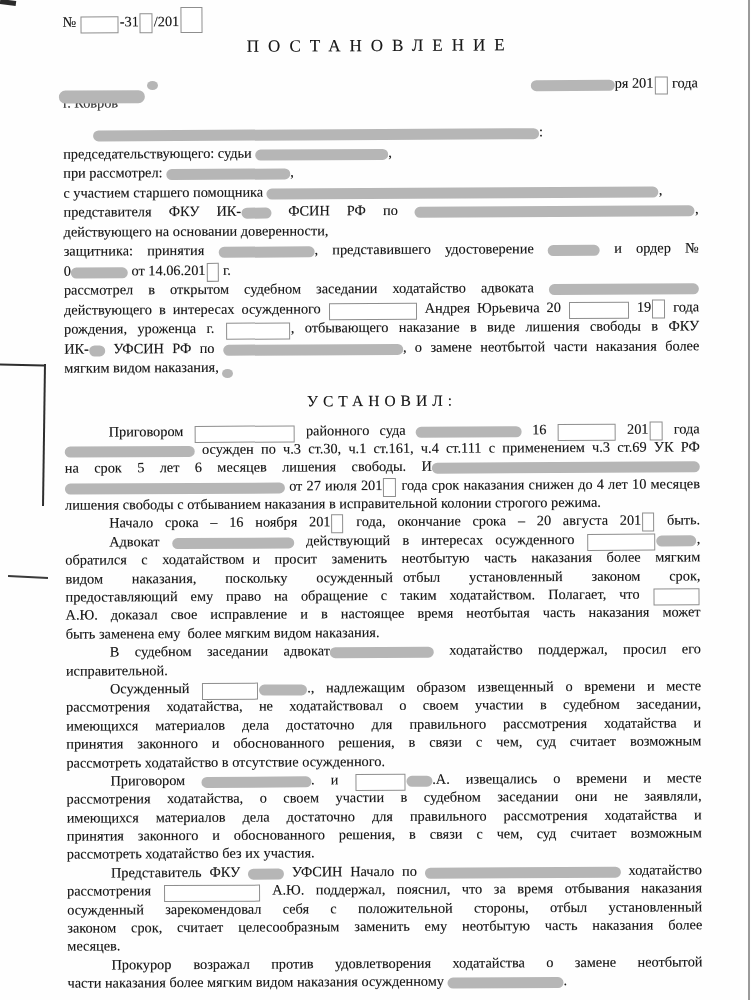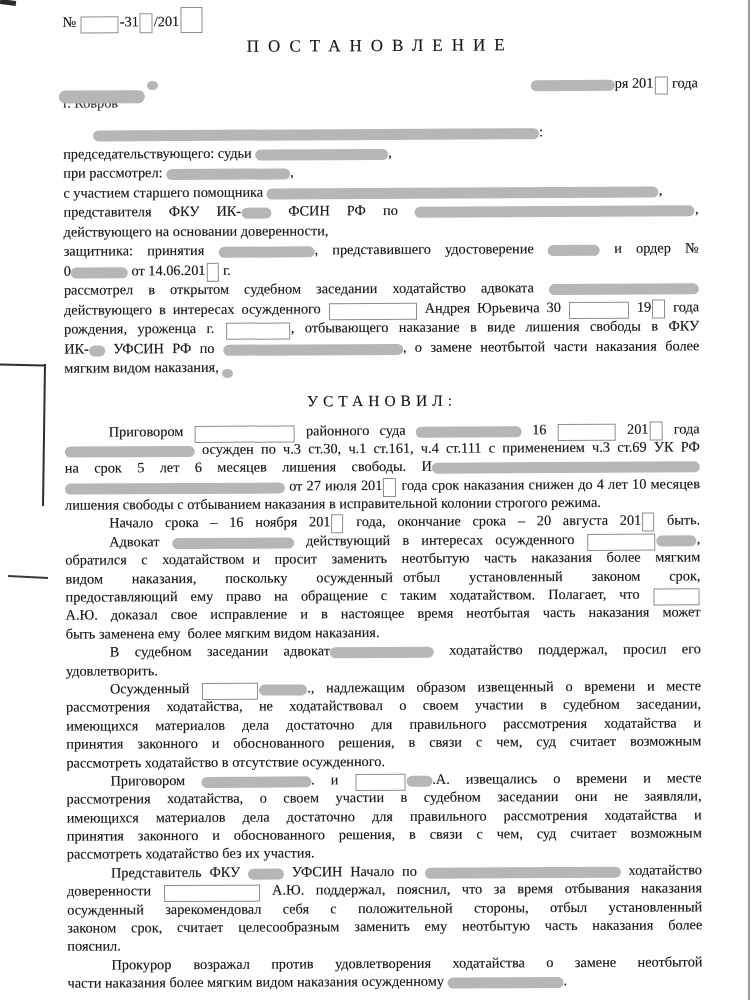--- a/index.html
+++ b/index.html
@@ -89,21 +89,21 @@
       <div style="margin-top: 13px;">
         <div class="line al" style="line-height: 19.5px; height: 19.5px; padding-left: 30px;"><span class="gb" style="width: 446px;"></span><span>:</span></div>
         <div class="line al" style="line-height: 19.5px; height: 19.5px;"><span>председательствующего: судьи </span><span class="gb" style="width: 133px;"></span><span>,</span></div>
         <div class="line al" style="line-height: 19.5px; height: 19.5px;"><span>при рассмотрел: </span><span class="gb" style="width: 124px;"></span><span>,</span></div>
         <div class="line al" style="line-height: 19.5px; height: 19.5px;"><span>с участием старшего помощника </span><span class="gb" style="width: 392px;"></span><span>,</span></div>
         <div class="line aj" style="line-height: 19.5px; height: 19.5px;"><span>представителя ФКУ ИК-</span><span class="gb" style="width: 30px;"></span><span> ФСИН РФ по </span><span class="gb" style="width: 280px;"></span><span>,</span></div>
         <div class="line al" style="line-height: 19.5px; height: 19.5px;"><span>действующего на основании доверенности,</span></div>
         <div class="line aj" style="line-height: 19.5px; height: 19.5px;"><span>защитника: принятия </span><span class="gb" style="width: 96px;"></span><span>, представившего удостоверение </span><span class="gb" style="width: 52px;"></span><span> и ордер №</span></div>
         <div class="line al" style="line-height: 19.5px; height: 19.5px;"><span>0</span><span class="gb" style="width: 57px;"></span><span> от 14.06.201</span><span class="wb" style="width: 12px; height: 19px;"></span><span> г.</span></div>
         <div class="line aj" style="line-height: 19.5px; height: 19.5px;"><span>рассмотрел в открытом судебном заседании ходатайство адвоката </span><span class="gb" style="width: 150px;"></span></div>
-        <div class="line aj" style="line-height: 19.5px; height: 19.5px;"><span>действующего в интересах осужденного </span><span class="wb" style="width: 88px; height: 17px;"></span><span> Андрея Юрьевича 30 </span><span class="wb" style="width: 60px; height: 17px;"></span><span> 19</span><span class="wb" style="width: 13px; height: 19px;"></span><span> года</span></div>
+        <div class="line aj" style="line-height: 19.5px; height: 19.5px;"><span>действующего в интересах осужденного </span><span class="wb" style="width: 88px; height: 17px;"></span><span> Андрея Юрьевича 20 </span><span class="wb" style="width: 60px; height: 17px;"></span><span> 19</span><span class="wb" style="width: 13px; height: 19px;"></span><span> года</span></div>
         <div class="line aj" style="line-height: 19.5px; height: 19.5px;"><span>рождения, уроженца г. </span><span class="wb" style="width: 64px; height: 17px;"></span><span>, отбывающего наказание в виде лишения свободы в ФКУ</span></div>
         <div class="line aj" style="line-height: 19.5px; height: 19.5px;"><span>ИК-</span><span class="gb" style="width: 16px;"></span><span> УФСИН РФ по </span><span class="gb" style="width: 180px;"></span><span>, о замене неотбытой части наказания более</span></div>
         <div class="line al" style="line-height: 19.5px; height: 19.5px;"><span>мягким видом наказания,</span></div>
       </div>
       <div style="margin-top: 13px;">
         <div class="line ac heading" style="line-height: 22px; height: 22px;"><span>УСТАНОВИЛ:</span></div>
       </div>
       <div style="margin-top: 9px;">
         <div class="line aj" style="line-height: 18.4px; height: 18.4px; padding-left: 44px;"><span>Приговором </span><span class="wb" style="width: 100px; height: 17px;"></span><span> районного суда </span><span class="gb" style="width: 106px;"></span><span> 16 </span><span class="wb" style="width: 58px; height: 17px;"></span><span> 201</span><span class="wb" style="width: 13px; height: 19px;"></span><span> года</span></div>
         <div class="line aj" style="line-height: 18.4px; height: 18.4px;"><span class="gb" style="width: 130px;"></span><span> осужден по ч.3 ст.30, ч.1 ст.161, ч.4 ст.111 с применением ч.3 ст.69 УК РФ</span></div>
@@ -111,36 +111,36 @@
         <div class="line aj" style="line-height: 18.4px; height: 18.4px;"><span class="gb" style="width: 220px;"></span><span> от 27 июля 201</span><span class="wb" style="width: 13px; height: 19px;"></span><span> года срок наказания снижен до 4 лет 10 месяцев</span></div>
         <div class="line al" style="line-height: 18.4px; height: 18.4px;"><span>лишения свободы с отбыванием наказания в исправительной колонии строгого режима.</span></div>
         <div class="line aj" style="line-height: 18.4px; height: 18.4px; padding-left: 44px;"><span>Начало срока – 16 ноября 201</span><span class="wb" style="width: 12px; height: 19px;"></span><span> года, окончание срока – 20 августа 201</span><span class="wb" style="width: 12px; height: 19px;"></span><span> быть.</span></div>
         <div class="line aj" style="line-height: 18.4px; height: 18.4px; padding-left: 44px;"><span>Адвокат </span><span class="gb" style="width: 122px;"></span><span> действующий в интересах осужденного </span><span class="wb" style="width: 68px; height: 17px;"></span><span class="gb" style="width: 40px;"></span><span>,</span></div>
         <div class="line aj" style="line-height: 18.4px; height: 18.4px;"><span>обратился с ходатайством</span><span class="sp" style="width: 8px;"></span><span>и просит заменить неотбытую часть наказания более мягким</span></div>
         <div class="line aj" style="line-height: 18.4px; height: 18.4px;"><span>видом наказания, поскольку осужденный</span><span class="sp" style="width: 10px;"></span><span>отбыл установленный законом срок,</span></div>
         <div class="line aj" style="line-height: 18.4px; height: 18.4px;"><span>предоставляющий ему право на обращение с таким ходатайством. Полагает, что </span><span class="wb" style="width: 46px; height: 17px;"></span></div>
         <div class="line aj" style="line-height: 18.4px; height: 18.4px;"><span>А.Ю. доказал свое исправление и в настоящее время неотбытая часть наказания может</span></div>
         <div class="line al" style="line-height: 18.4px; height: 18.4px;"><span>быть заменена ему</span><span class="sp" style="width: 7px;"></span><span>более мягким видом наказания.</span></div>
         <div class="line aj" style="line-height: 18.4px; height: 18.4px; padding-left: 44px;"><span>В судебном заседании адвокат</span><span class="gb" style="width: 104px;"></span><span> ходатайство поддержал, просил его</span></div>
-        <div class="line al" style="line-height: 18.4px; height: 18.4px;"><span>удовлетворить.</span></div>
+        <div class="line al" style="line-height: 18.4px; height: 18.4px;"><span>исправительной.</span></div>
         <div class="line aj" style="line-height: 18.4px; height: 18.4px; padding-left: 44px;"><span>Осужденный </span><span class="wb" style="width: 56px; height: 17px;"></span><span class="gb" style="width: 48px;"></span><span>., надлежащим образом извещенный о времени и месте</span></div>
         <div class="line aj" style="line-height: 18.4px; height: 18.4px;"><span>рассмотрения ходатайства, не ходатайствовал о своем участии в судебном заседании,</span></div>
         <div class="line aj" style="line-height: 18.4px; height: 18.4px;"><span>имеющихся материалов дела достаточно для правильного рассмотрения ходатайства и</span></div>
         <div class="line aj" style="line-height: 18.4px; height: 18.4px;"><span>принятия законного и обоснованного решения, в связи с чем, суд считает возможным</span></div>
         <div class="line al" style="line-height: 18.4px; height: 18.4px;"><span>рассмотреть ходатайство в отсутствие осужденного.</span></div>
         <div class="line aj" style="line-height: 18.4px; height: 18.4px; padding-left: 44px;"><span>Приговором </span><span class="gb" style="width: 110px;"></span><span>. и </span><span class="wb" style="width: 50px; height: 17px;"></span><span class="gb" style="width: 26px;"></span><span>.А. извещались о времени и месте</span></div>
         <div class="line aj" style="line-height: 18.4px; height: 18.4px;"><span>рассмотрения ходатайства, о своем участии в судебном заседании они не заявляли,</span></div>
         <div class="line aj" style="line-height: 18.4px; height: 18.4px;"><span>имеющихся материалов дела достаточно для правильного рассмотрения ходатайства и</span></div>
         <div class="line aj" style="line-height: 18.4px; height: 18.4px;"><span>принятия законного и обоснованного решения, в связи с чем, суд считает возможным</span></div>
         <div class="line al" style="line-height: 18.4px; height: 18.4px;"><span>рассмотреть ходатайство без их участия.</span></div>
         <div class="line aj" style="line-height: 18.4px; height: 18.4px; padding-left: 44px;"><span>Представитель ФКУ </span><span class="gb" style="width: 36px;"></span><span> УФСИН Начало по </span><span class="gb" style="width: 196px;"></span><span> ходатайство</span></div>
-        <div class="line aj" style="line-height: 18.4px; height: 18.4px;"><span>доверенности </span><span class="wb" style="width: 96px; height: 17px;"></span><span> А.Ю. поддержал, пояснил, что за время отбывания наказания</span></div>
+        <div class="line aj" style="line-height: 18.4px; height: 18.4px;"><span>рассмотрения </span><span class="wb" style="width: 96px; height: 17px;"></span><span> А.Ю. поддержал, пояснил, что за время отбывания наказания</span></div>
         <div class="line aj" style="line-height: 18.4px; height: 18.4px;"><span>осужденный зарекомендовал себя с положительной стороны, отбыл установленный</span></div>
         <div class="line aj" style="line-height: 18.4px; height: 18.4px;"><span>законом срок, считает целесообразным заменить ему неотбытую часть наказания более</span></div>
-        <div class="line al" style="line-height: 18.4px; height: 18.4px;"><span>пояснил.</span></div>
+        <div class="line al" style="line-height: 18.4px; height: 18.4px;"><span>месяцев.</span></div>
         <div class="line aj" style="line-height: 18.4px; height: 18.4px; padding-left: 44px;"><span>Прокурор</span><span class="sp" style="width: 22px;"></span><span>возражал против удовлетворения ходатайства о замене неотбытой</span></div>
         <div class="line al" style="line-height: 18.4px; height: 18.4px;"><span>части наказания более мягким видом наказания осужденному </span><span class="gb" style="width: 116px;"></span><span>.</span></div>
       </div>
     </div>
 
   <div class="art edge-right"></div>
   <div class="art corner-tl"></div>
   <div class="art boxline-h"></div>
   <div class="art boxline-v"></div>
   <div class="art dash"></div>

